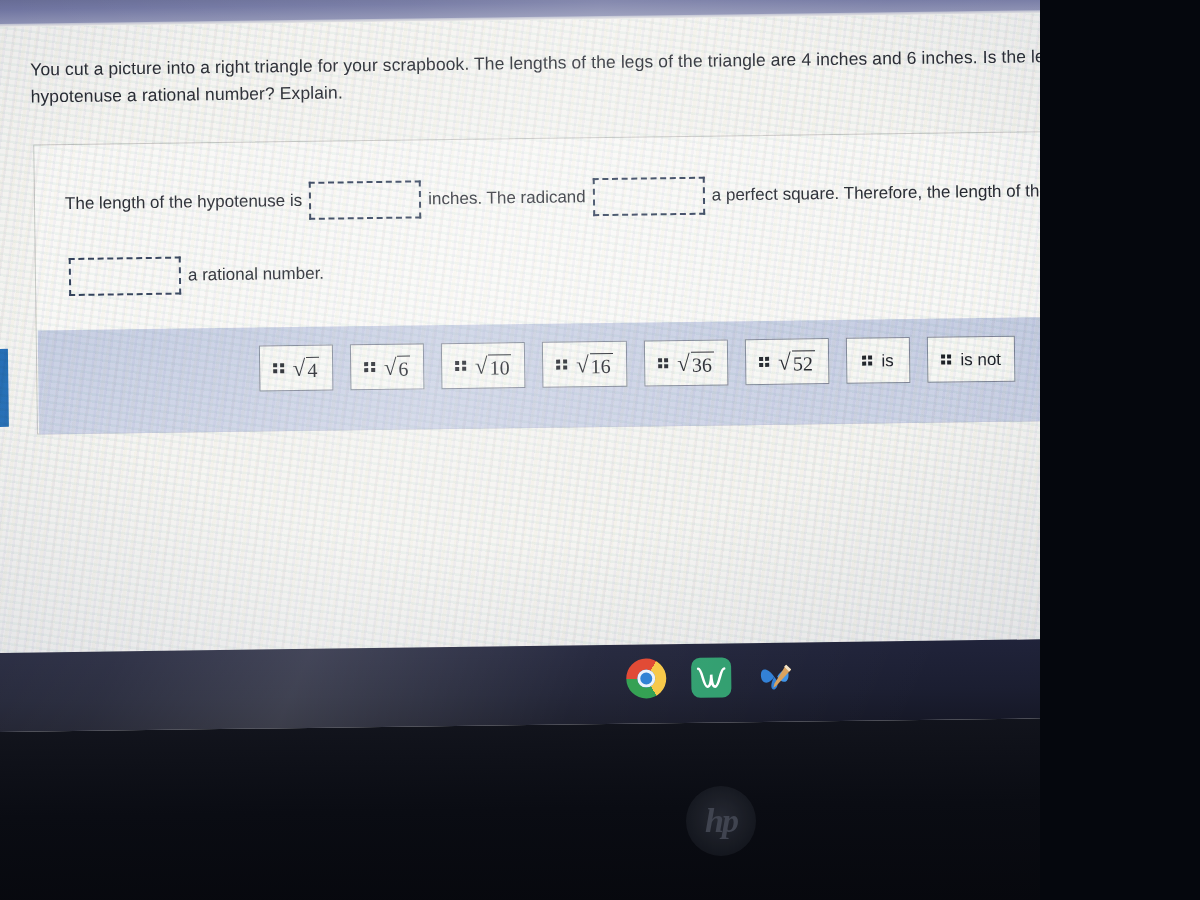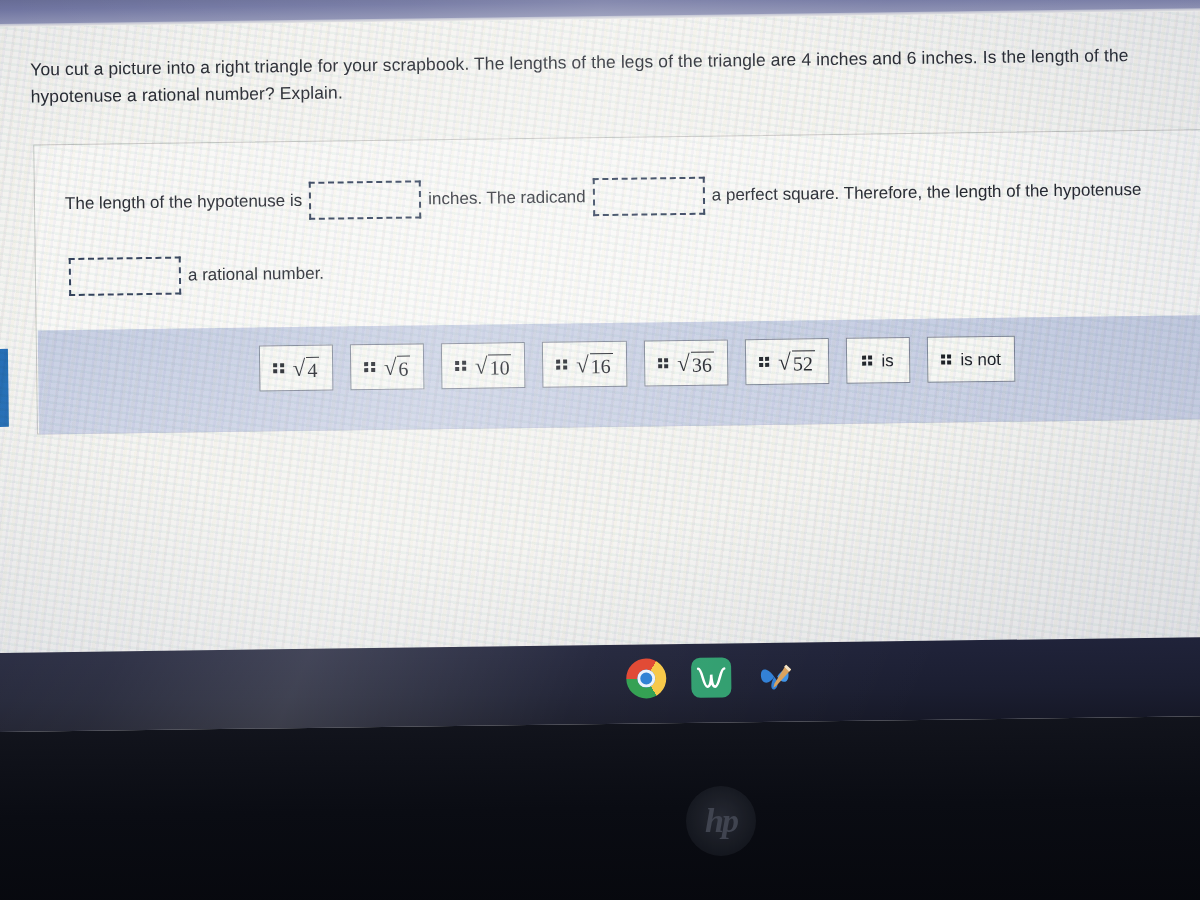--- a/index.html
+++ b/index.html
@@ -9,21 +9,21 @@
     width: 1200px;
     height: 900px;
     overflow: hidden;
     background: #05070d;
     font-family: "Liberation Sans", sans-serif;
   }
 
   
   #photo {
     position: relative;
-    width: 1200px;
+    width: 1040px;
     height: 900px;
     background: #5eead4;
     overflow: hidden;
   }
 
   
   #bezel-bottom {
     position: absolute;
     left: -40px;
     top: 700px;

